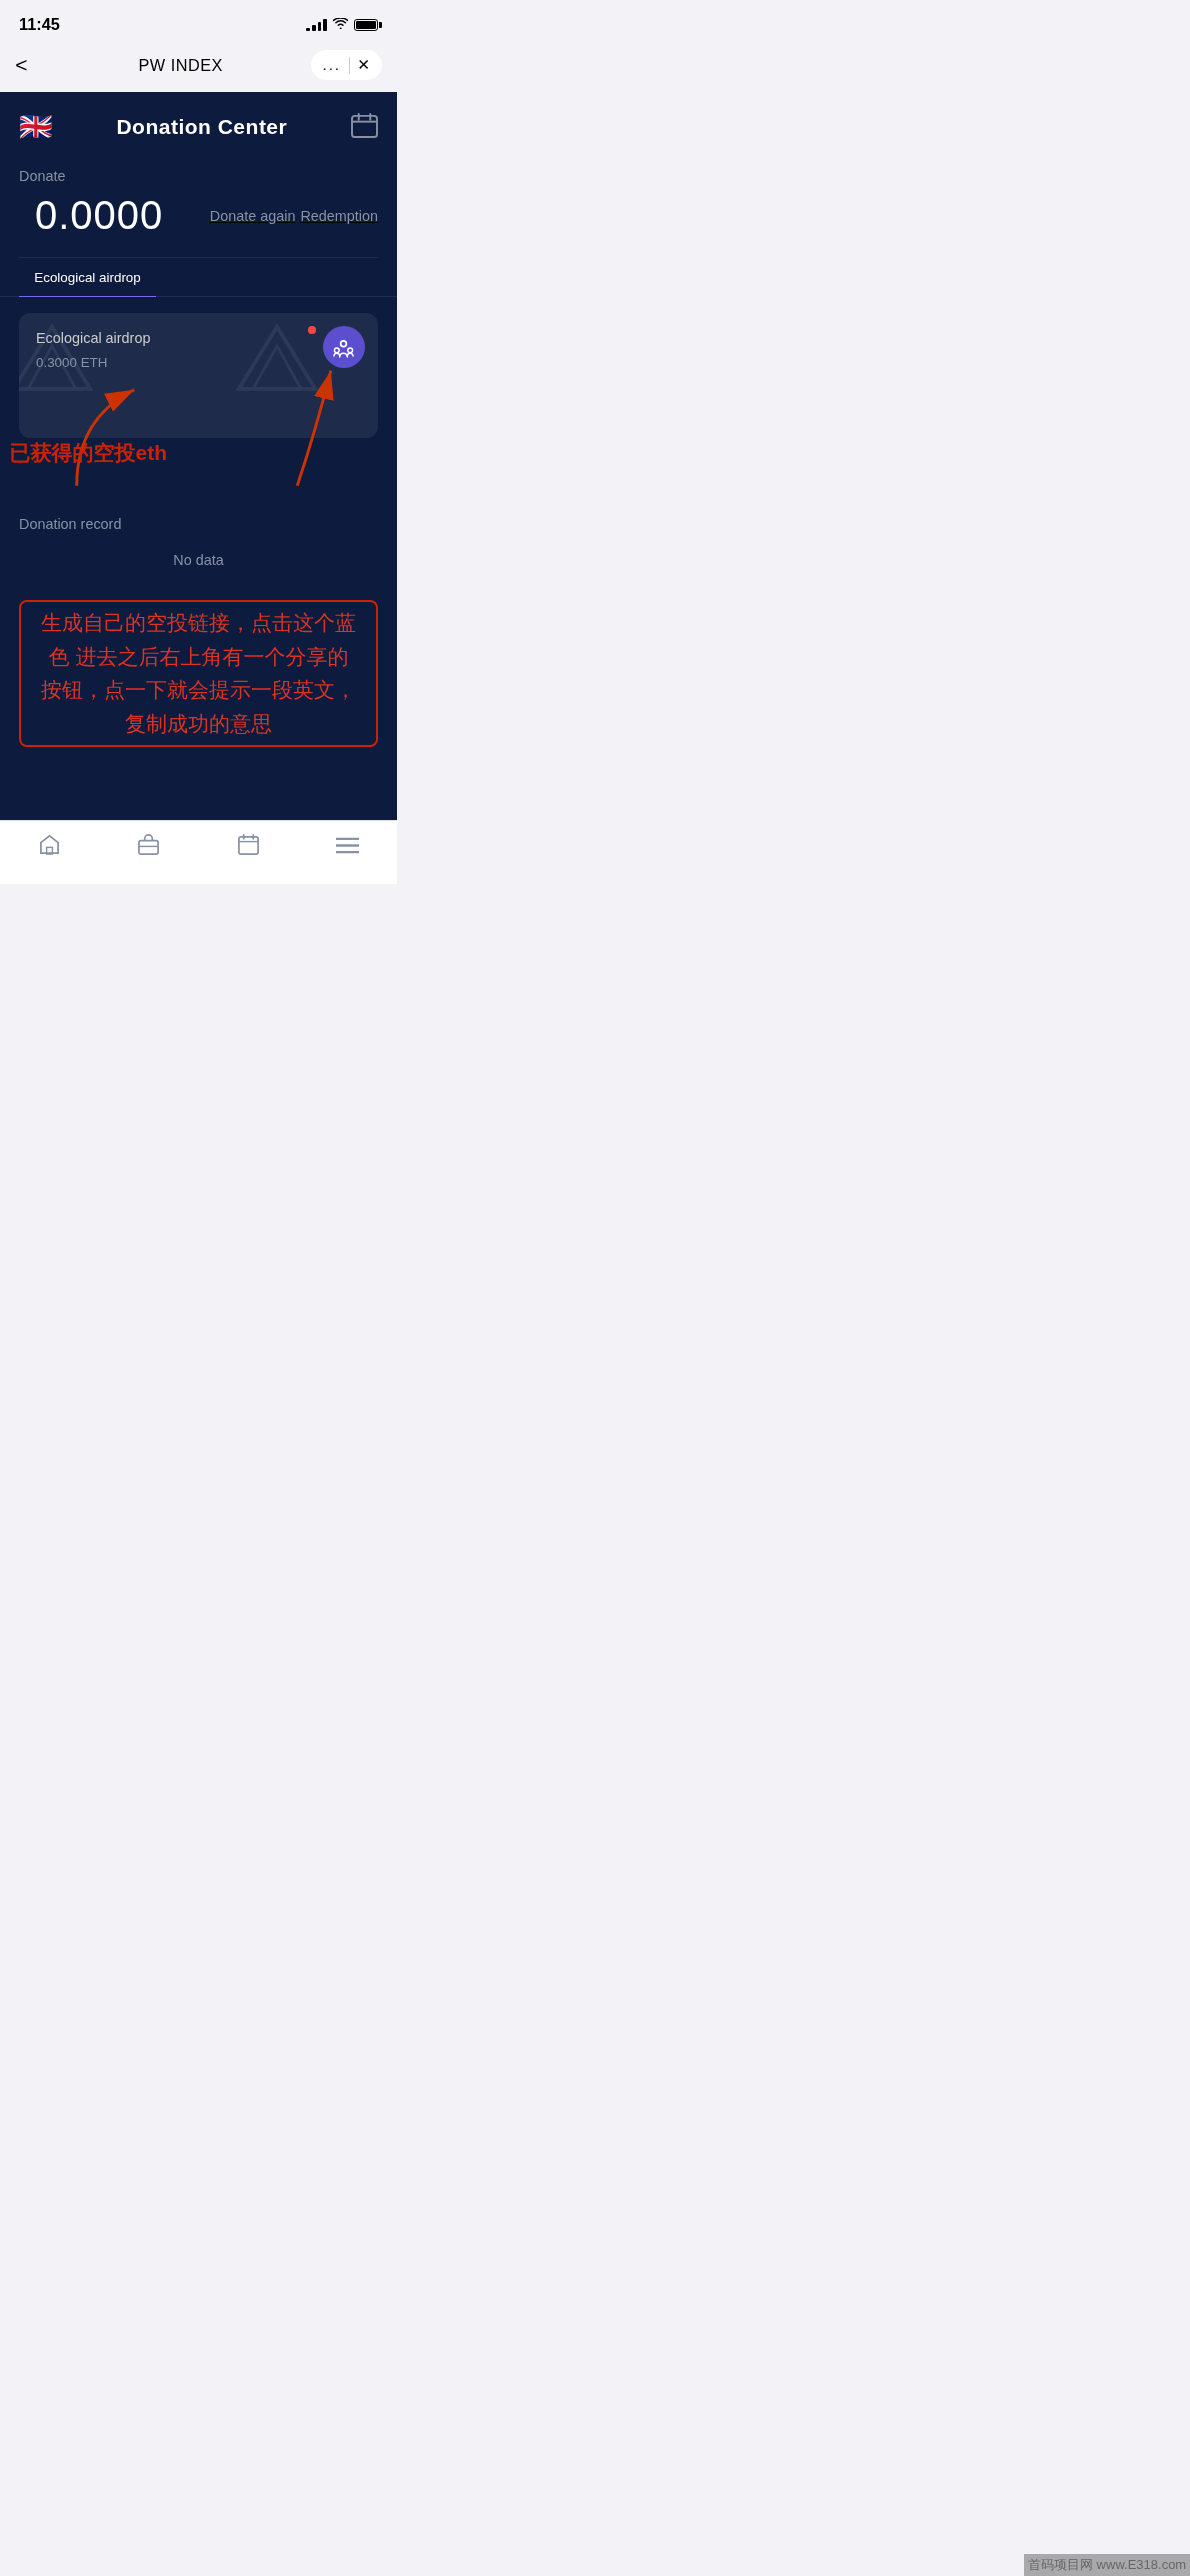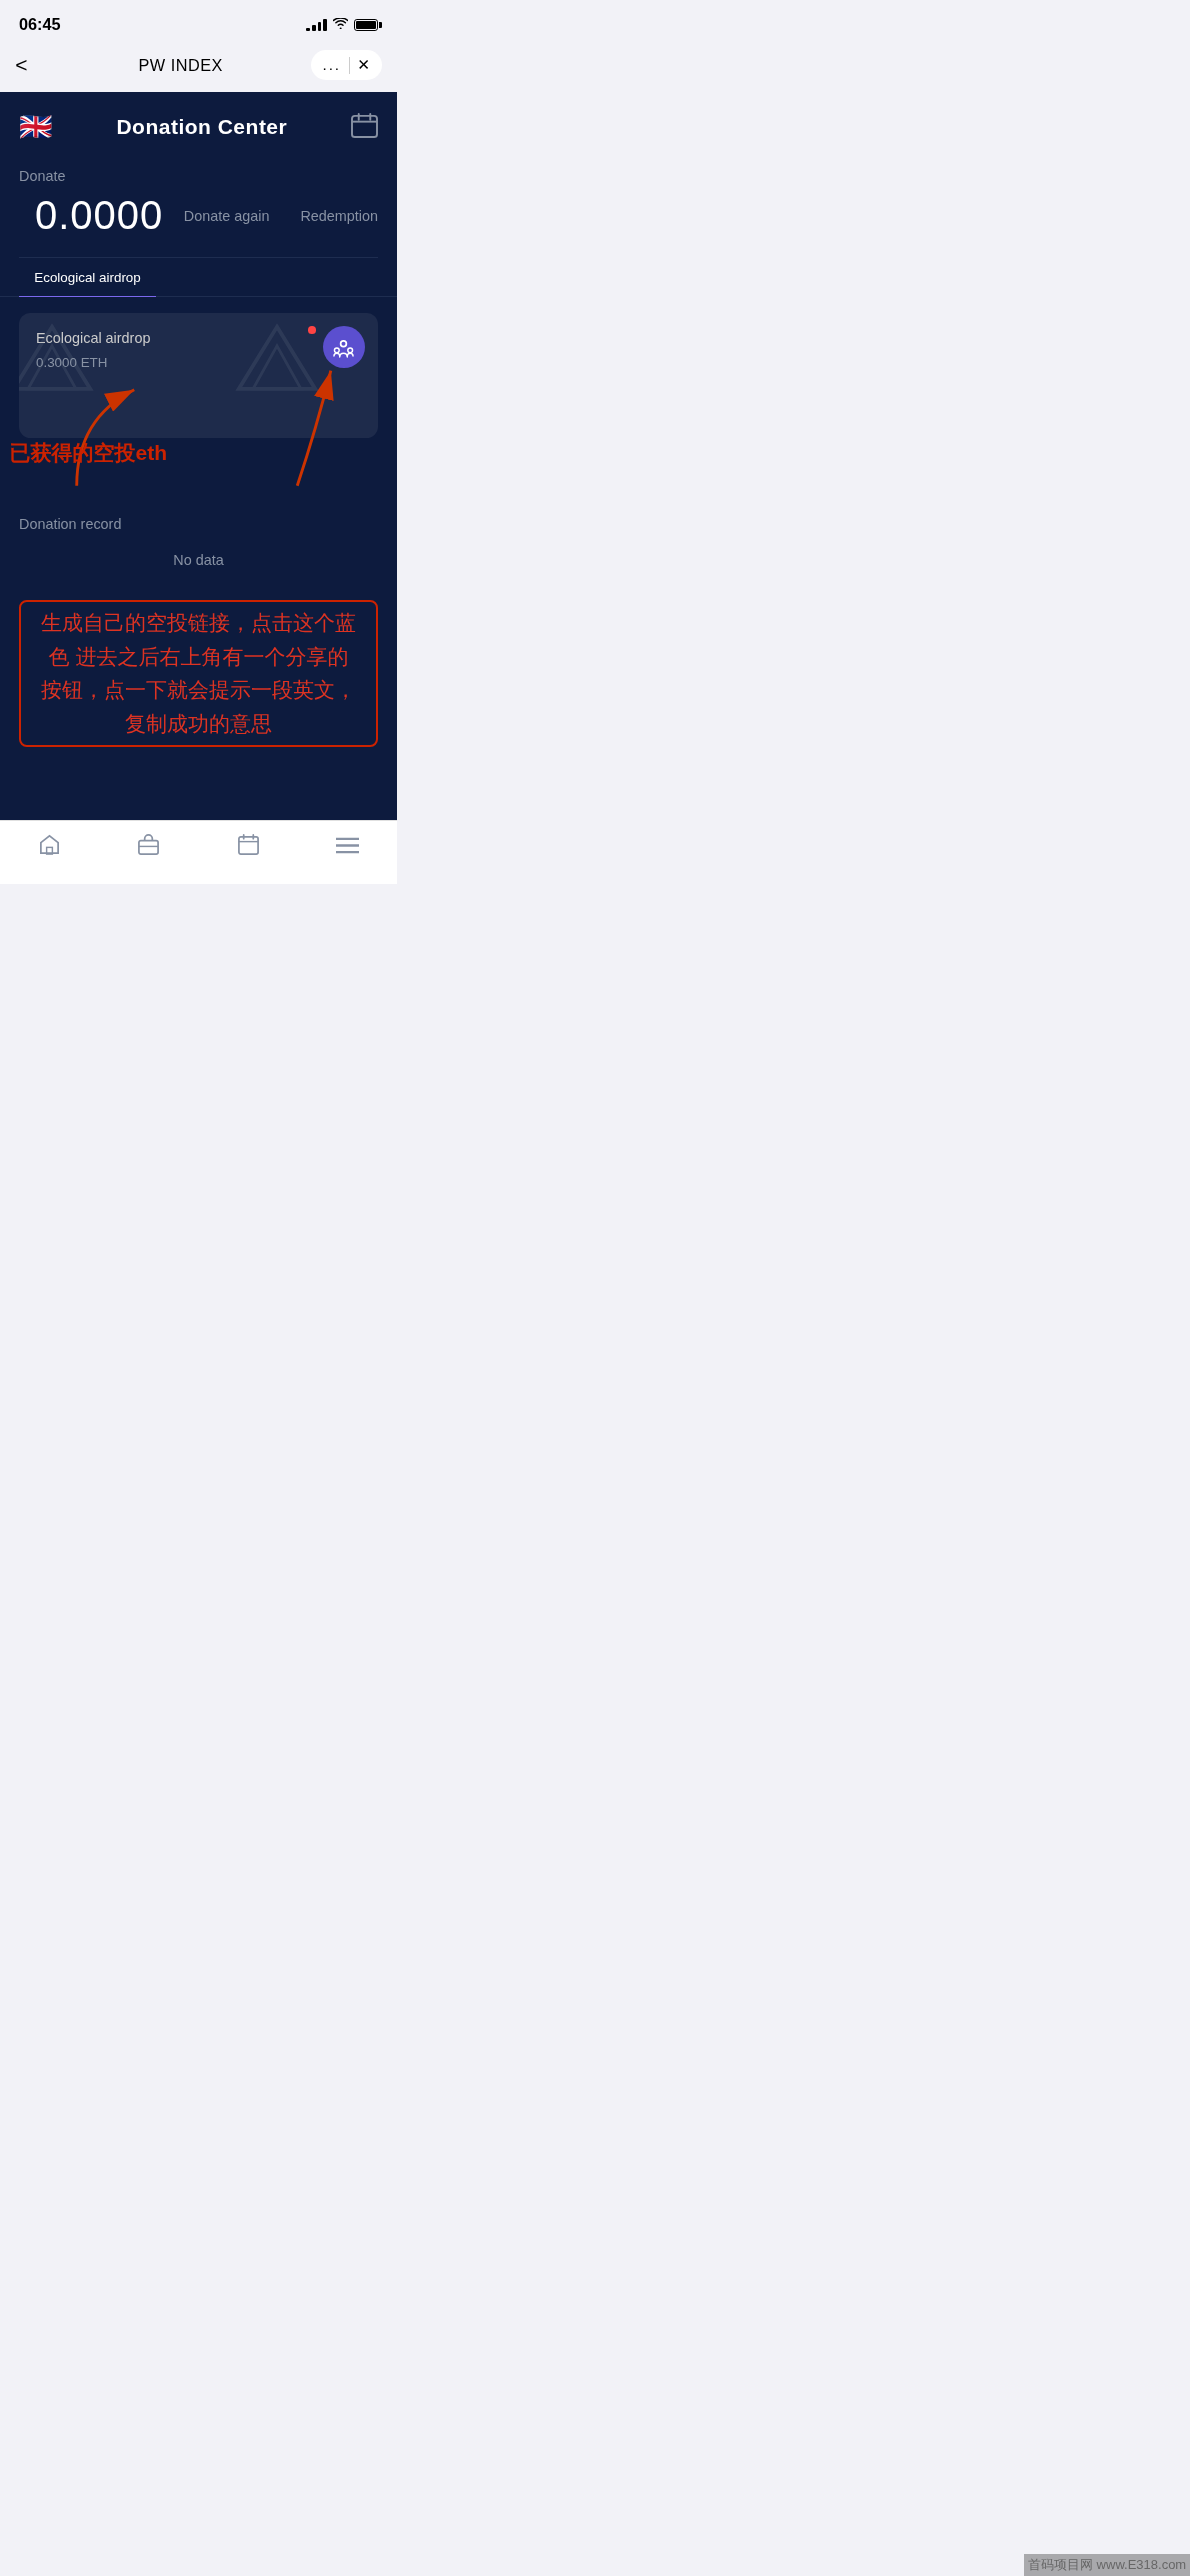--- a/index.html
+++ b/index.html
@@ -161,21 +161,22 @@
     }
     .wallet-amount {
       font-size: 40px;
       font-weight: 300;
       color: #fff;
       letter-spacing: 1px;
       margin-left: 16px;
     }
     .wallet-actions {
       display: flex;
-      gap: 31px;
+      gap: 5px;
+      text-decoration: underline;
     }
     .wallet-action-btn {
       font-size: 14.4px;
       color: #8892a4;
       cursor: pointer;
       background: none;
       border: none;
     }
 
     
@@ -344,21 +345,21 @@
       border-radius: 50%;
       position: absolute;
       top: 13.4px;
       right: 62px;
     }
   </style>
 </head>
 <body>
 
 <div class="status-bar">
-  <span class="status-time">06:45</span>
+  <span class="status-time">11:45</span>
   <div class="status-icons">
     <div class="signal-bars">
       <div class="signal-bar" style="height:3.8px;"></div>
       <div class="signal-bar" style="height:6.7px;"></div>
       <div class="signal-bar" style="height:9.6px;"></div>
       <div class="signal-bar" style="height:12.5px;"></div>
     </div>
     <span class="wifi-icon">
       <svg width="15.3" height="11.5" viewBox="0 0 16 12" fill="none">
         <path d="M8 10a1 1 0 1 1 0 2 1 1 0 0 1 0-2z" fill="#000"></path>

